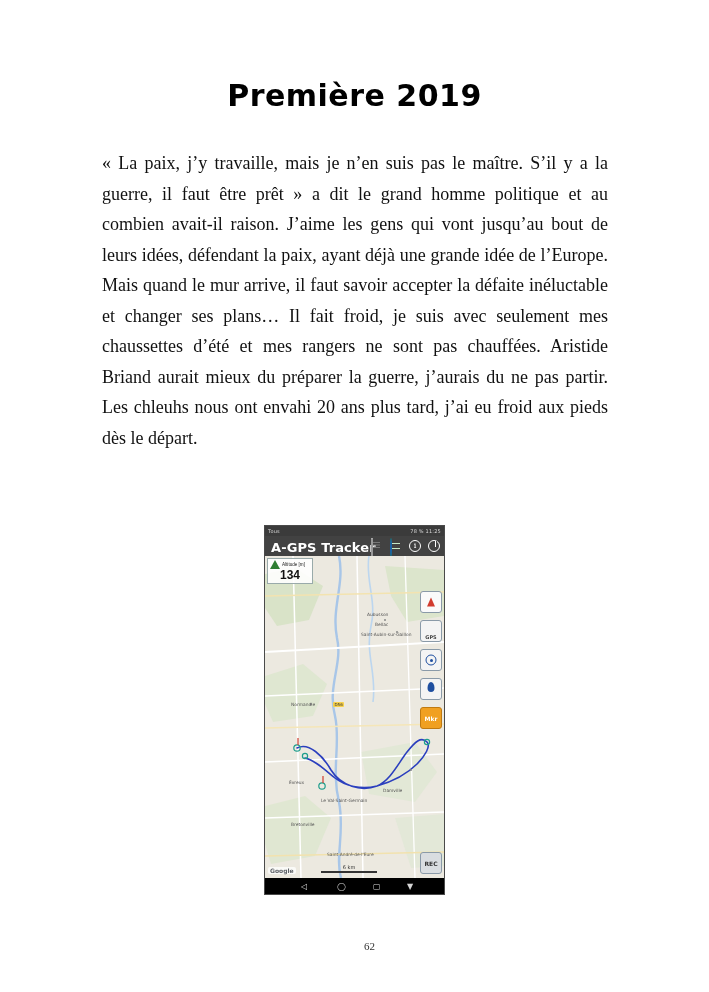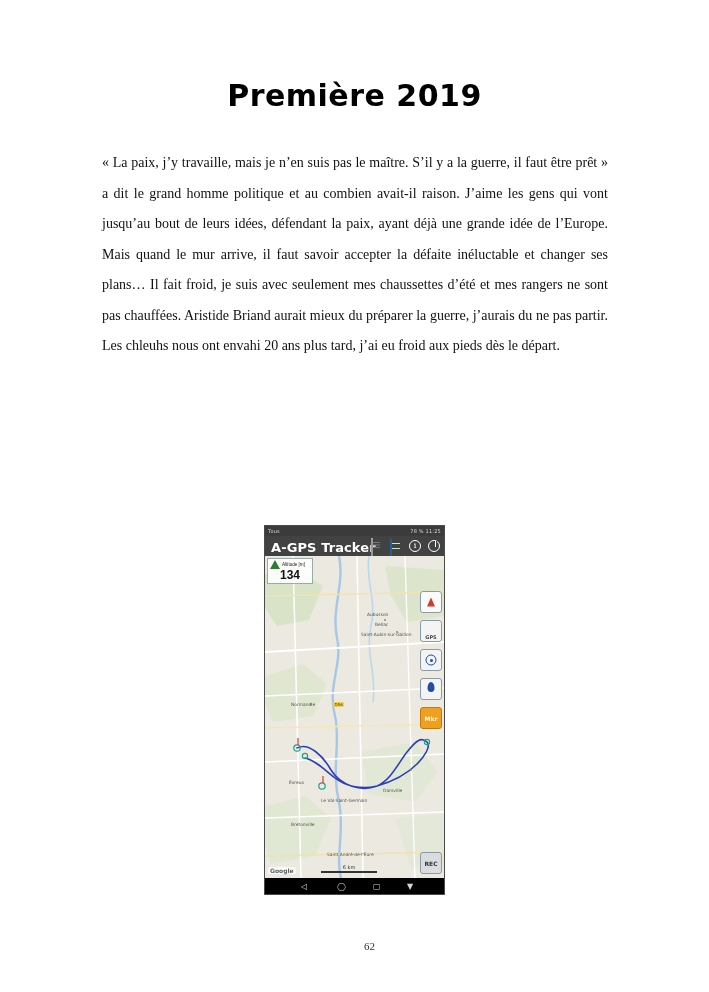--- a/index.html
+++ b/index.html
@@ -32,21 +32,21 @@
     font-size: 30px;
     letter-spacing: 0.5px;
     color: #000;
   }
   .body-text {
     position: absolute;
     top: 148px;
     left: 102px;
     width: 506px;
     font-family: "Liberation Serif", serif;
-    font-size: 14px;
+    font-size: 18px;
     line-height: 30.5px;
     text-align: justify;
     text-justify: inter-word;
     color: #111;
   }
   .body-text p {
     margin: 0;
     text-indent: 0;
   }
   

